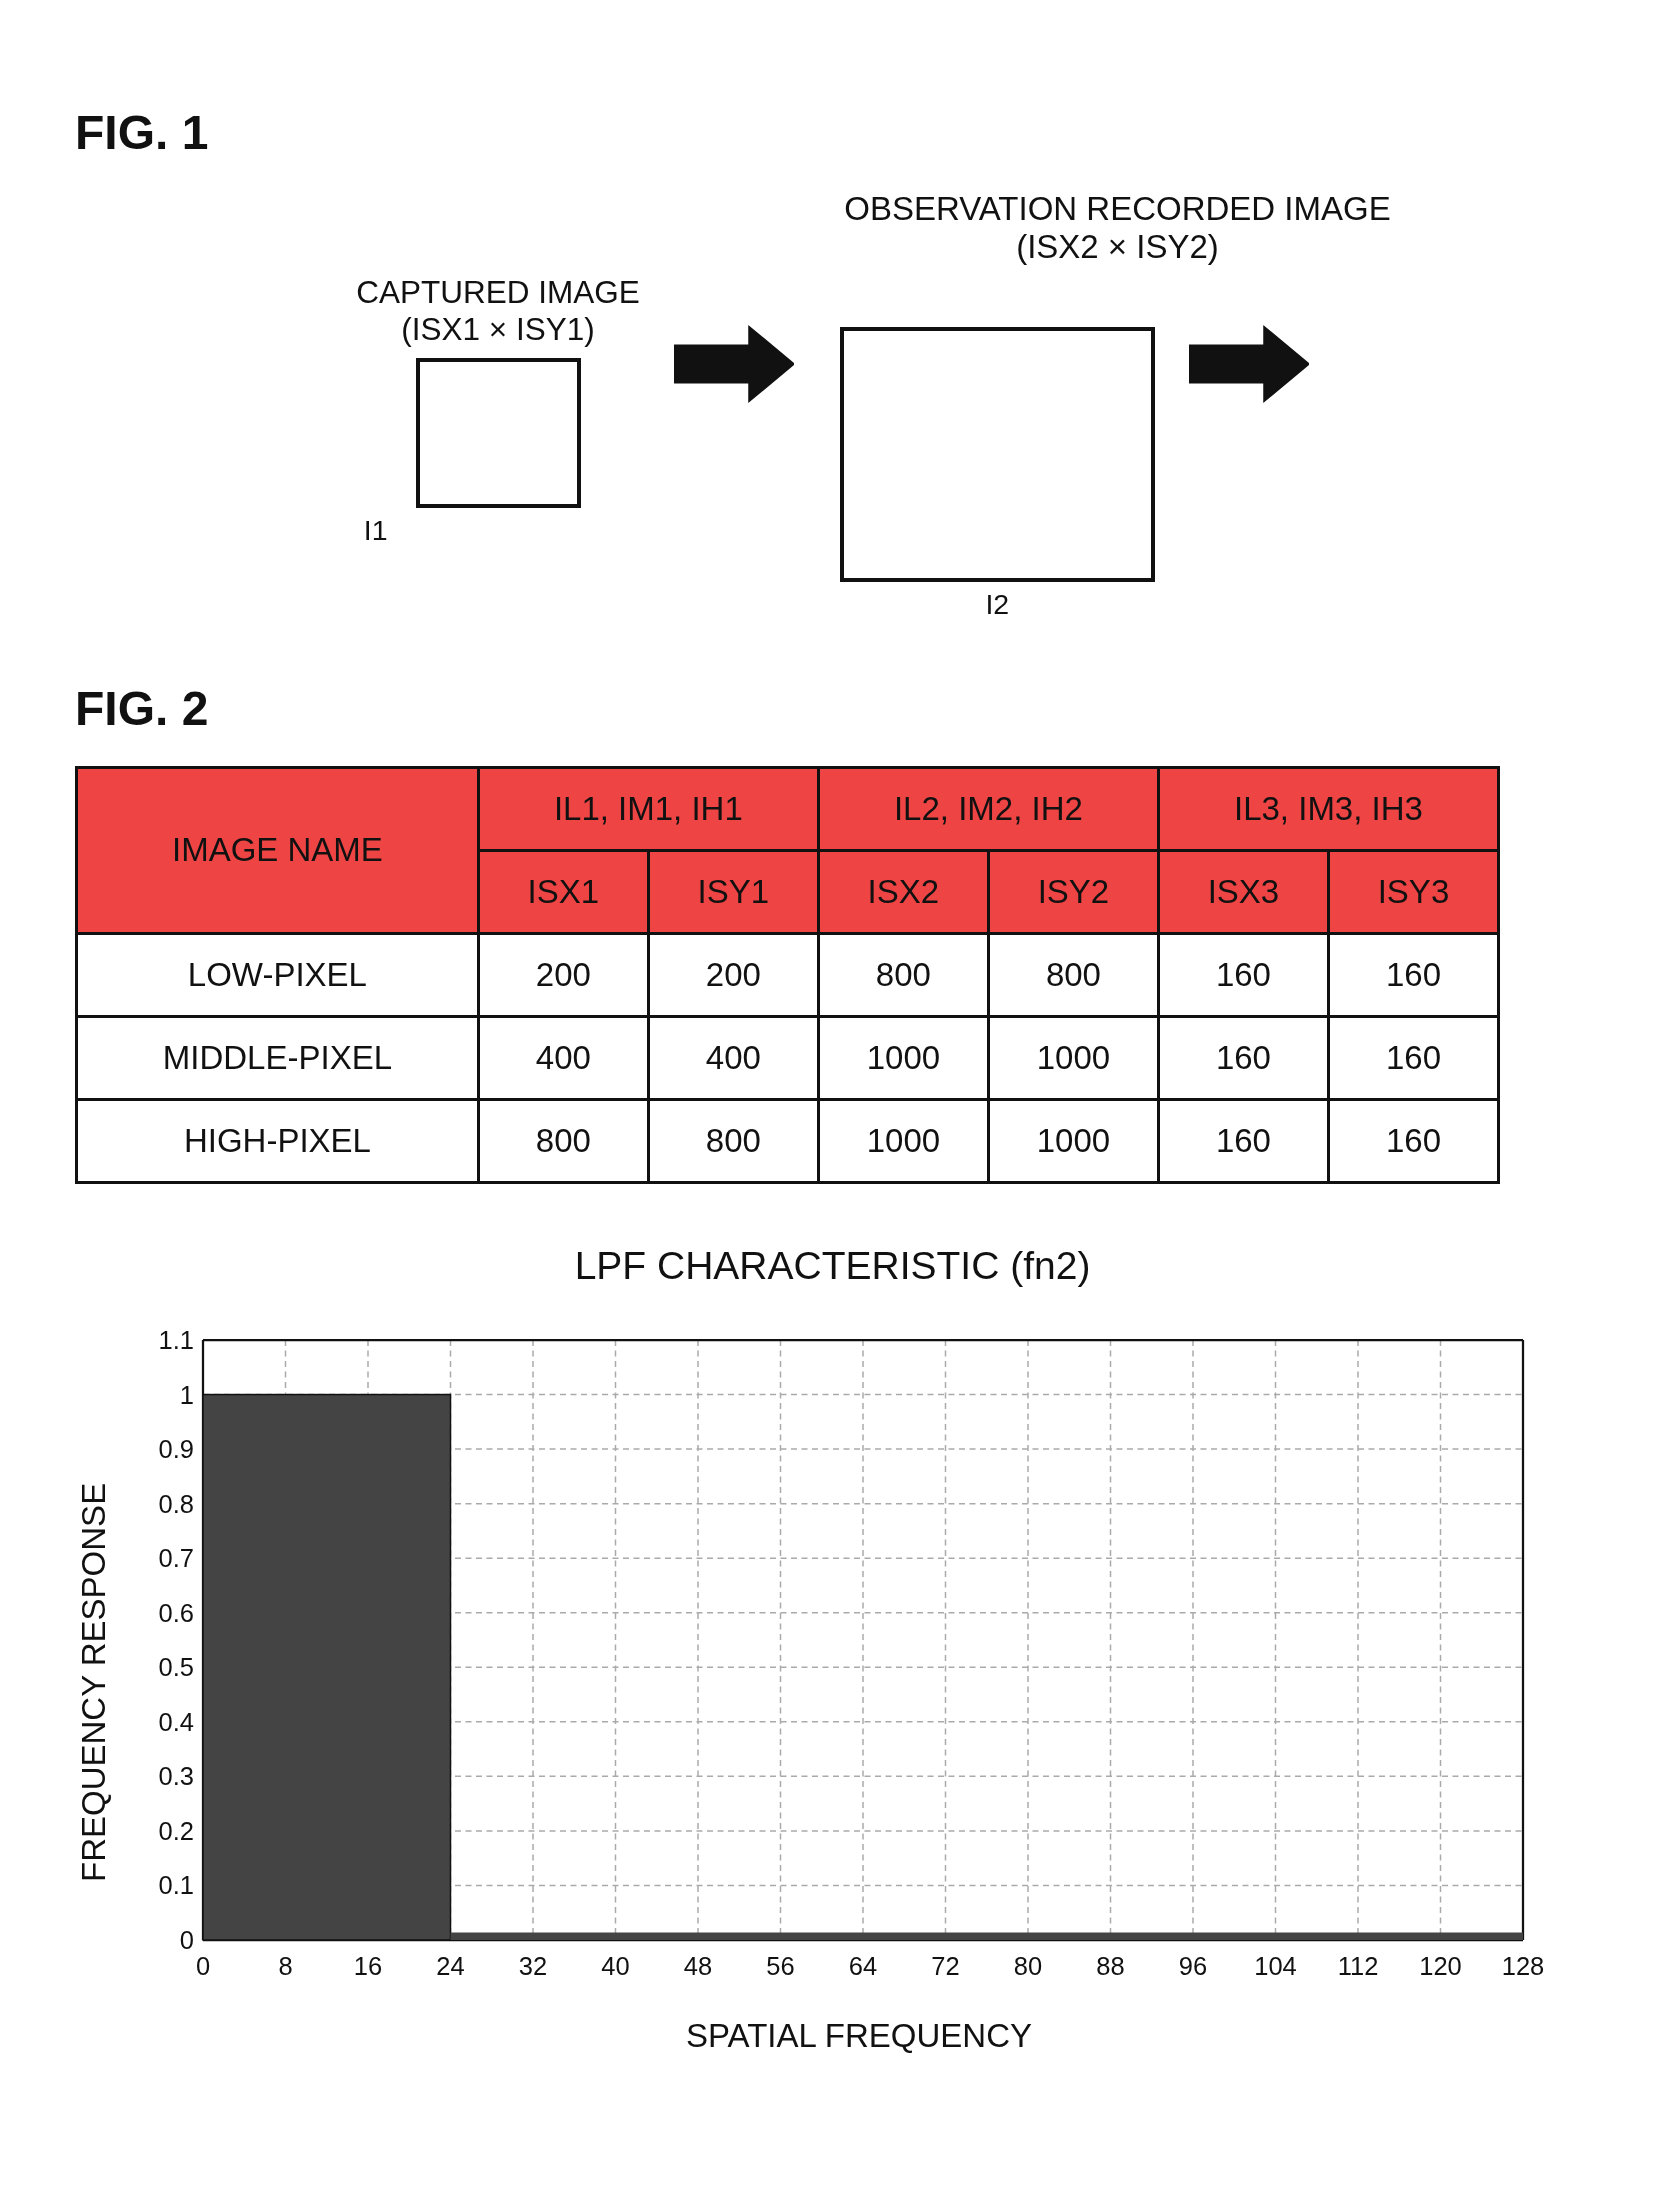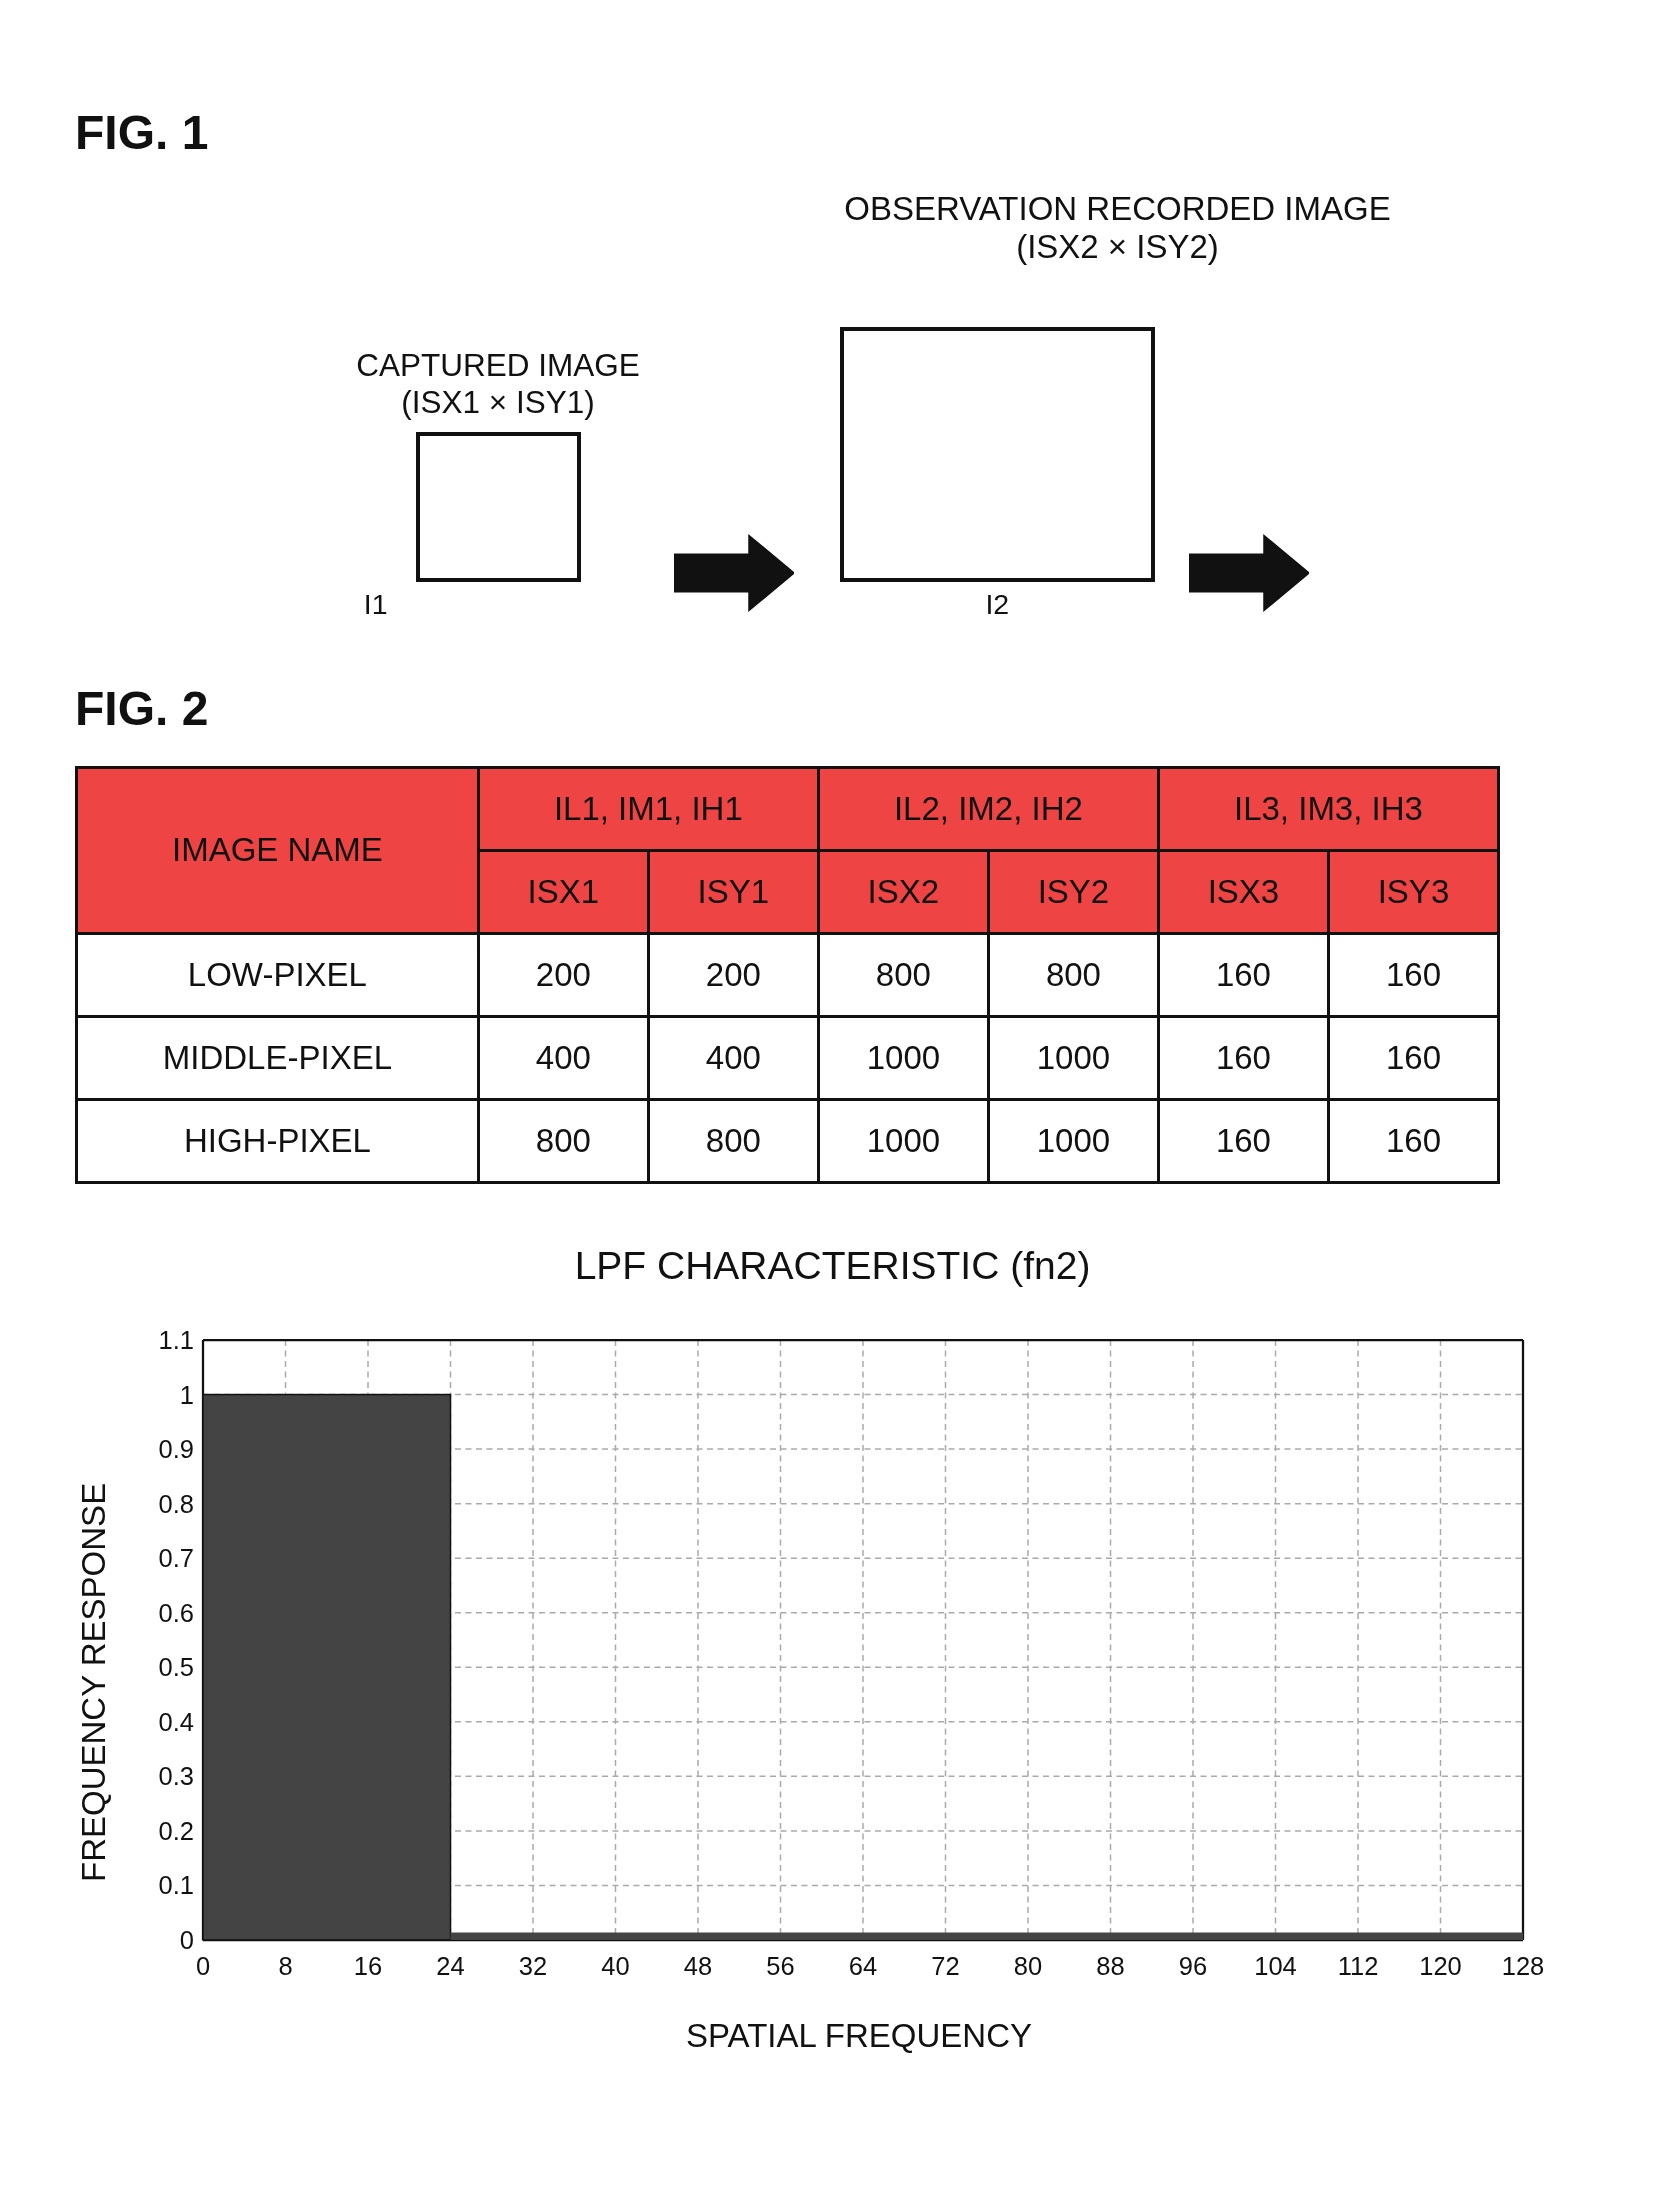--- a/index.html
+++ b/index.html
@@ -24,21 +24,21 @@
     .fig1-container {
       display: flex;
       flex-direction: column;
       align-items: center;
       margin-bottom: 60px;
       padding: 0 45px;
     }
 
     .fig1-row {
       display: flex;
-      align-items: flex-end;
+      align-items: flex-start;
       gap: 34px;
       margin-top: 7.5px;
     }
 
     .fig1-item {
       display: flex;
       flex-direction: column;
       align-items: center;
     }
 

